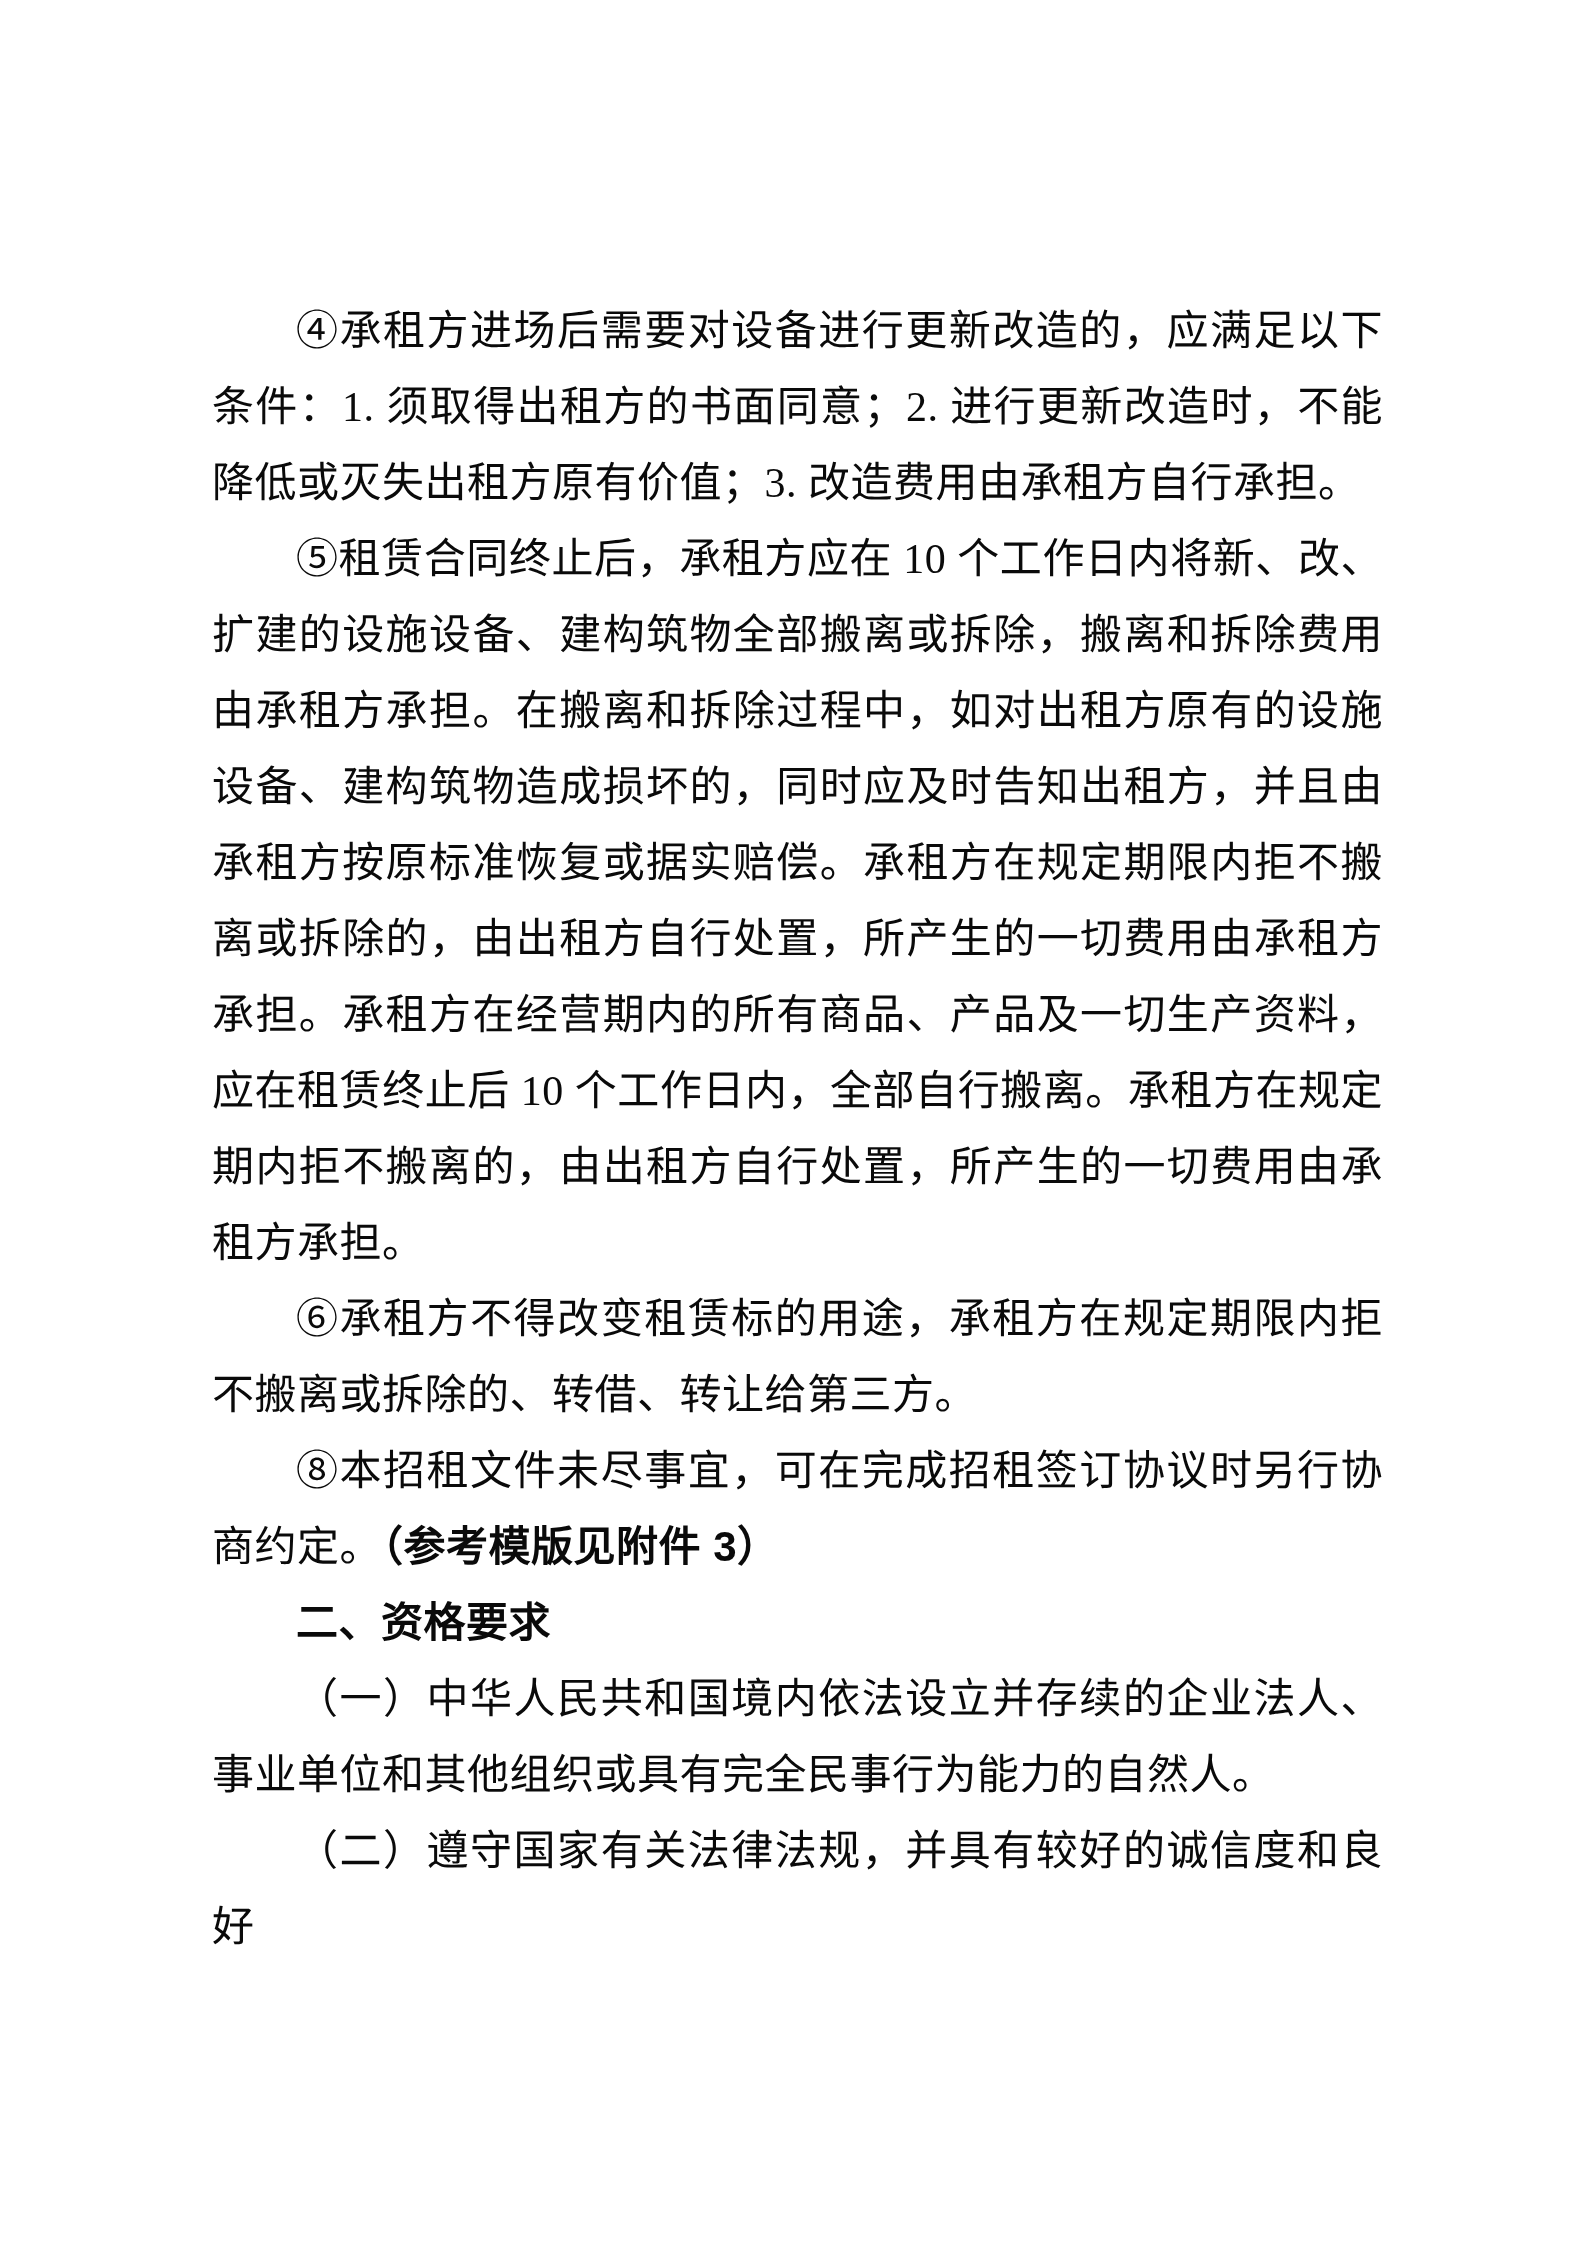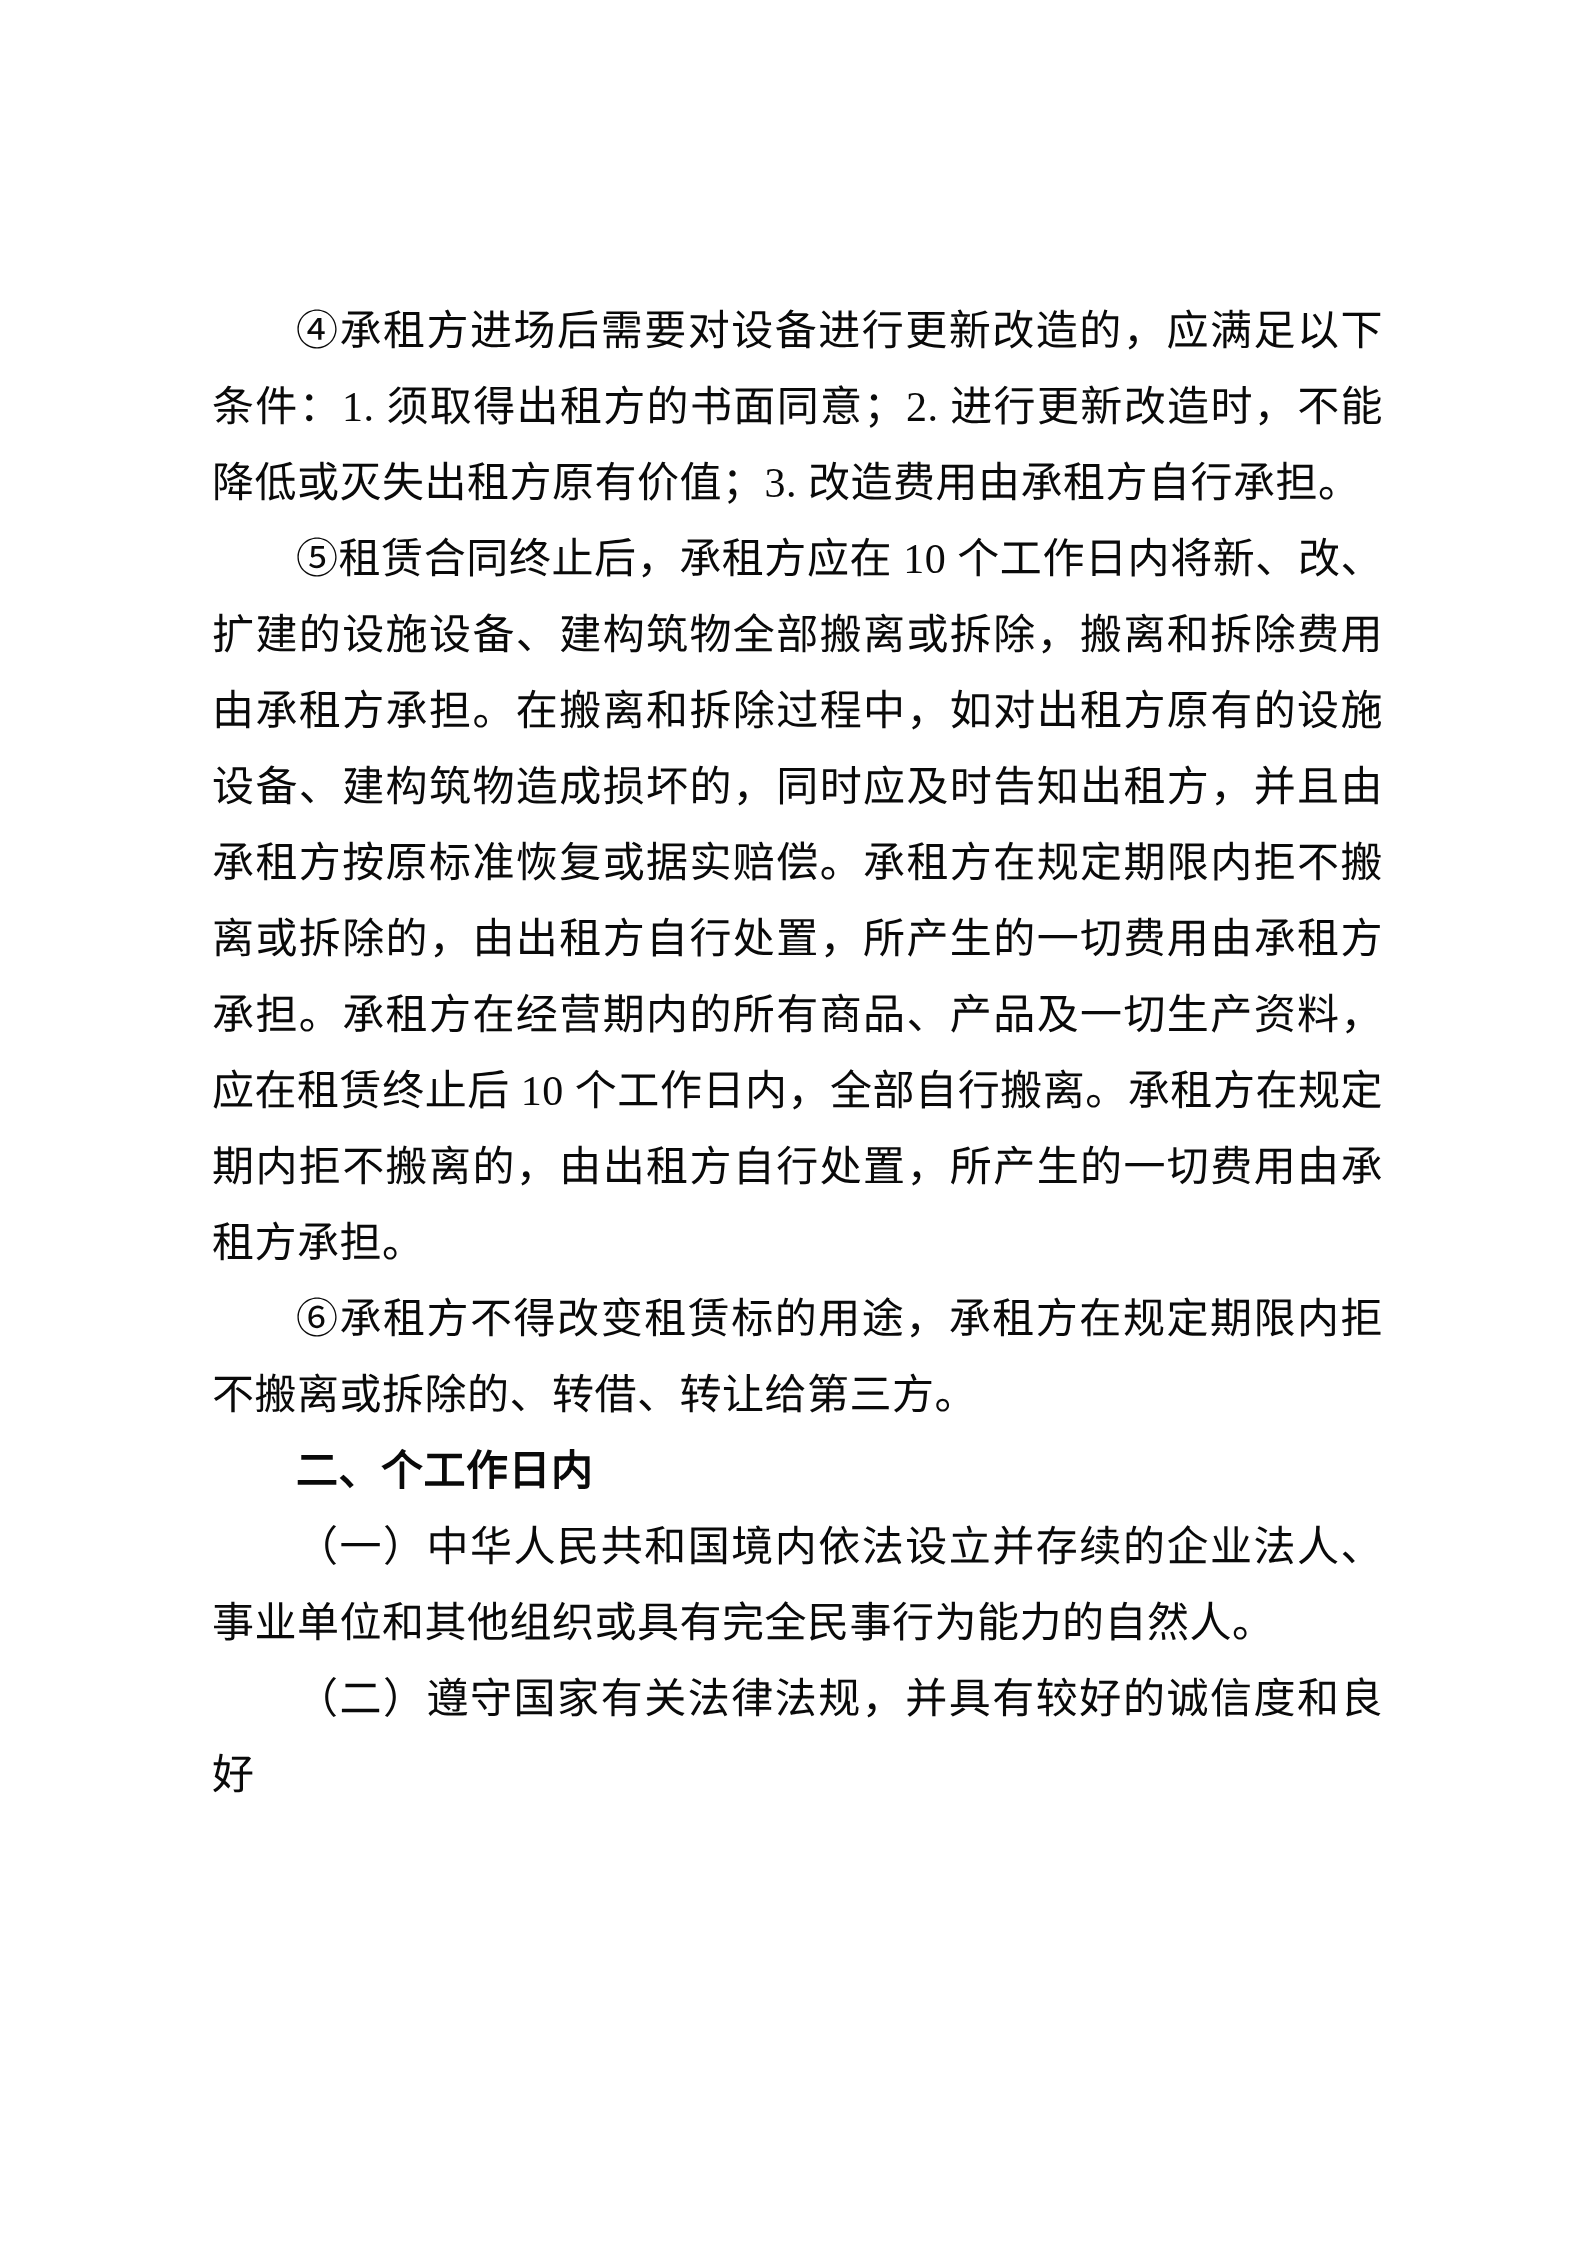--- a/index.html
+++ b/index.html
@@ -44,17 +44,18 @@
   }
 </style>
 </head>
 <body>
 
 <div class="page">
   <div class="doc-body">
       <p class="para body"><span class="run">④承租方进场后需要对设备进行更新改造的，应满足以下条件：1. 须取得出租方的书面同意；2. 进行更新改造时，不能降低或灭失出租方原有价值；3. 改造费用由承租方自行承担。</span></p>
       <p class="para body"><span class="run">⑤租赁合同终止后，承租方应在 10 个工作日内将新、改、扩建的设施设备、建构筑物全部搬离或拆除，搬离和拆除费用由承租方承担。在搬离和拆除过程中，如对出租方原有的设施设备、建构筑物造成损坏的，同时应及时告知出租方，并且由承租方按原标准恢复或据实赔偿。承租方在规定期限内拒不搬离或拆除的，由出租方自行处置，所产生的一切费用由承租方承担。承租方在经营期内的所有商品、产品及一切生产资料，应在租赁终止后 10 个工作日内，全部自行搬离。承租方在规定期内拒不搬离的，由出租方自行处置，所产生的一切费用由承租方承担。</span></p>
       <p class="para body"><span class="run">⑥承租方不得改变租赁标的用途，承租方在规定期限内拒不搬离或拆除的、转借、转让给第三方。</span></p>
-      <p class="para heading"><span class="run bold">二、个工作日内</span></p>
+      <p class="para body"><span class="run">⑧本招租文件未尽事宜，可在完成招租签订协议时另行协商约定。</span><span class="run bold">（参考模版见附件 3）</span></p>
+      <p class="para heading"><span class="run bold">二、资格要求</span></p>
       <p class="para body"><span class="run">（一）中华人民共和国境内依法设立并存续的企业法人、事业单位和其他组织或具有完全民事行为能力的自然人。</span></p>
       <p class="para body"><span class="run">（二）遵守国家有关法律法规，并具有较好的诚信度和良好</span></p>
     </div>
 </div>
 
 </body></html>

